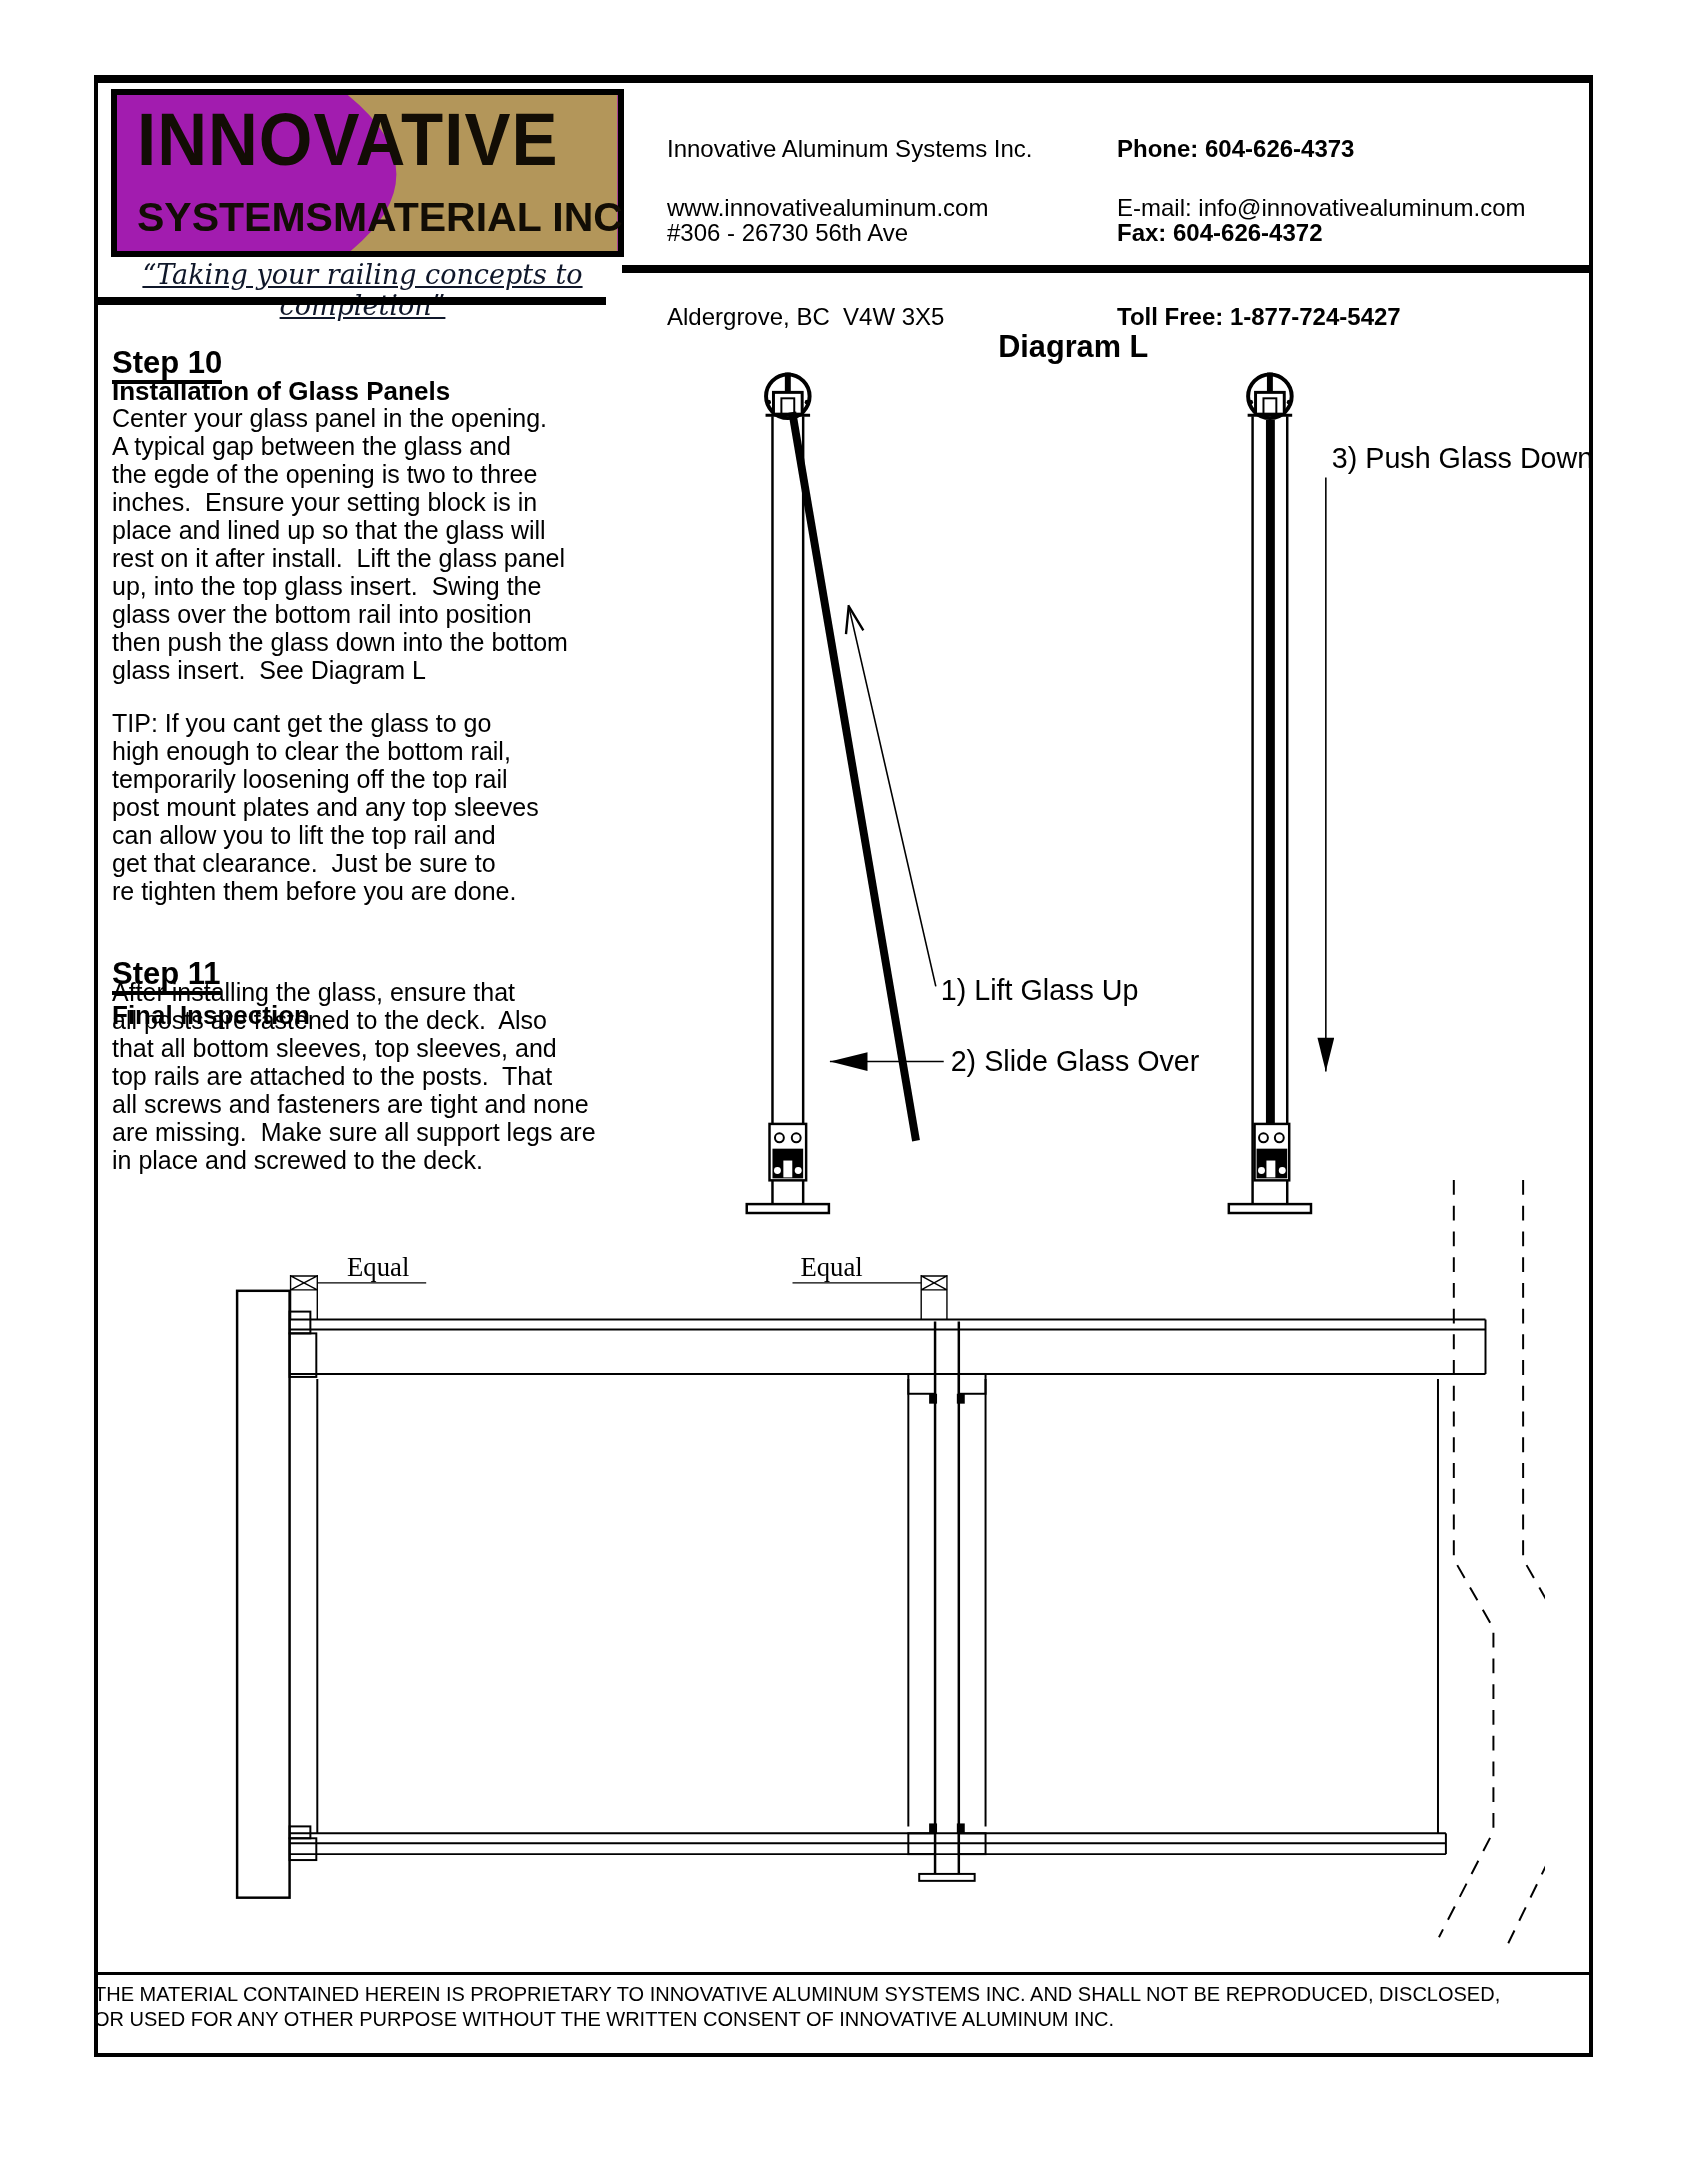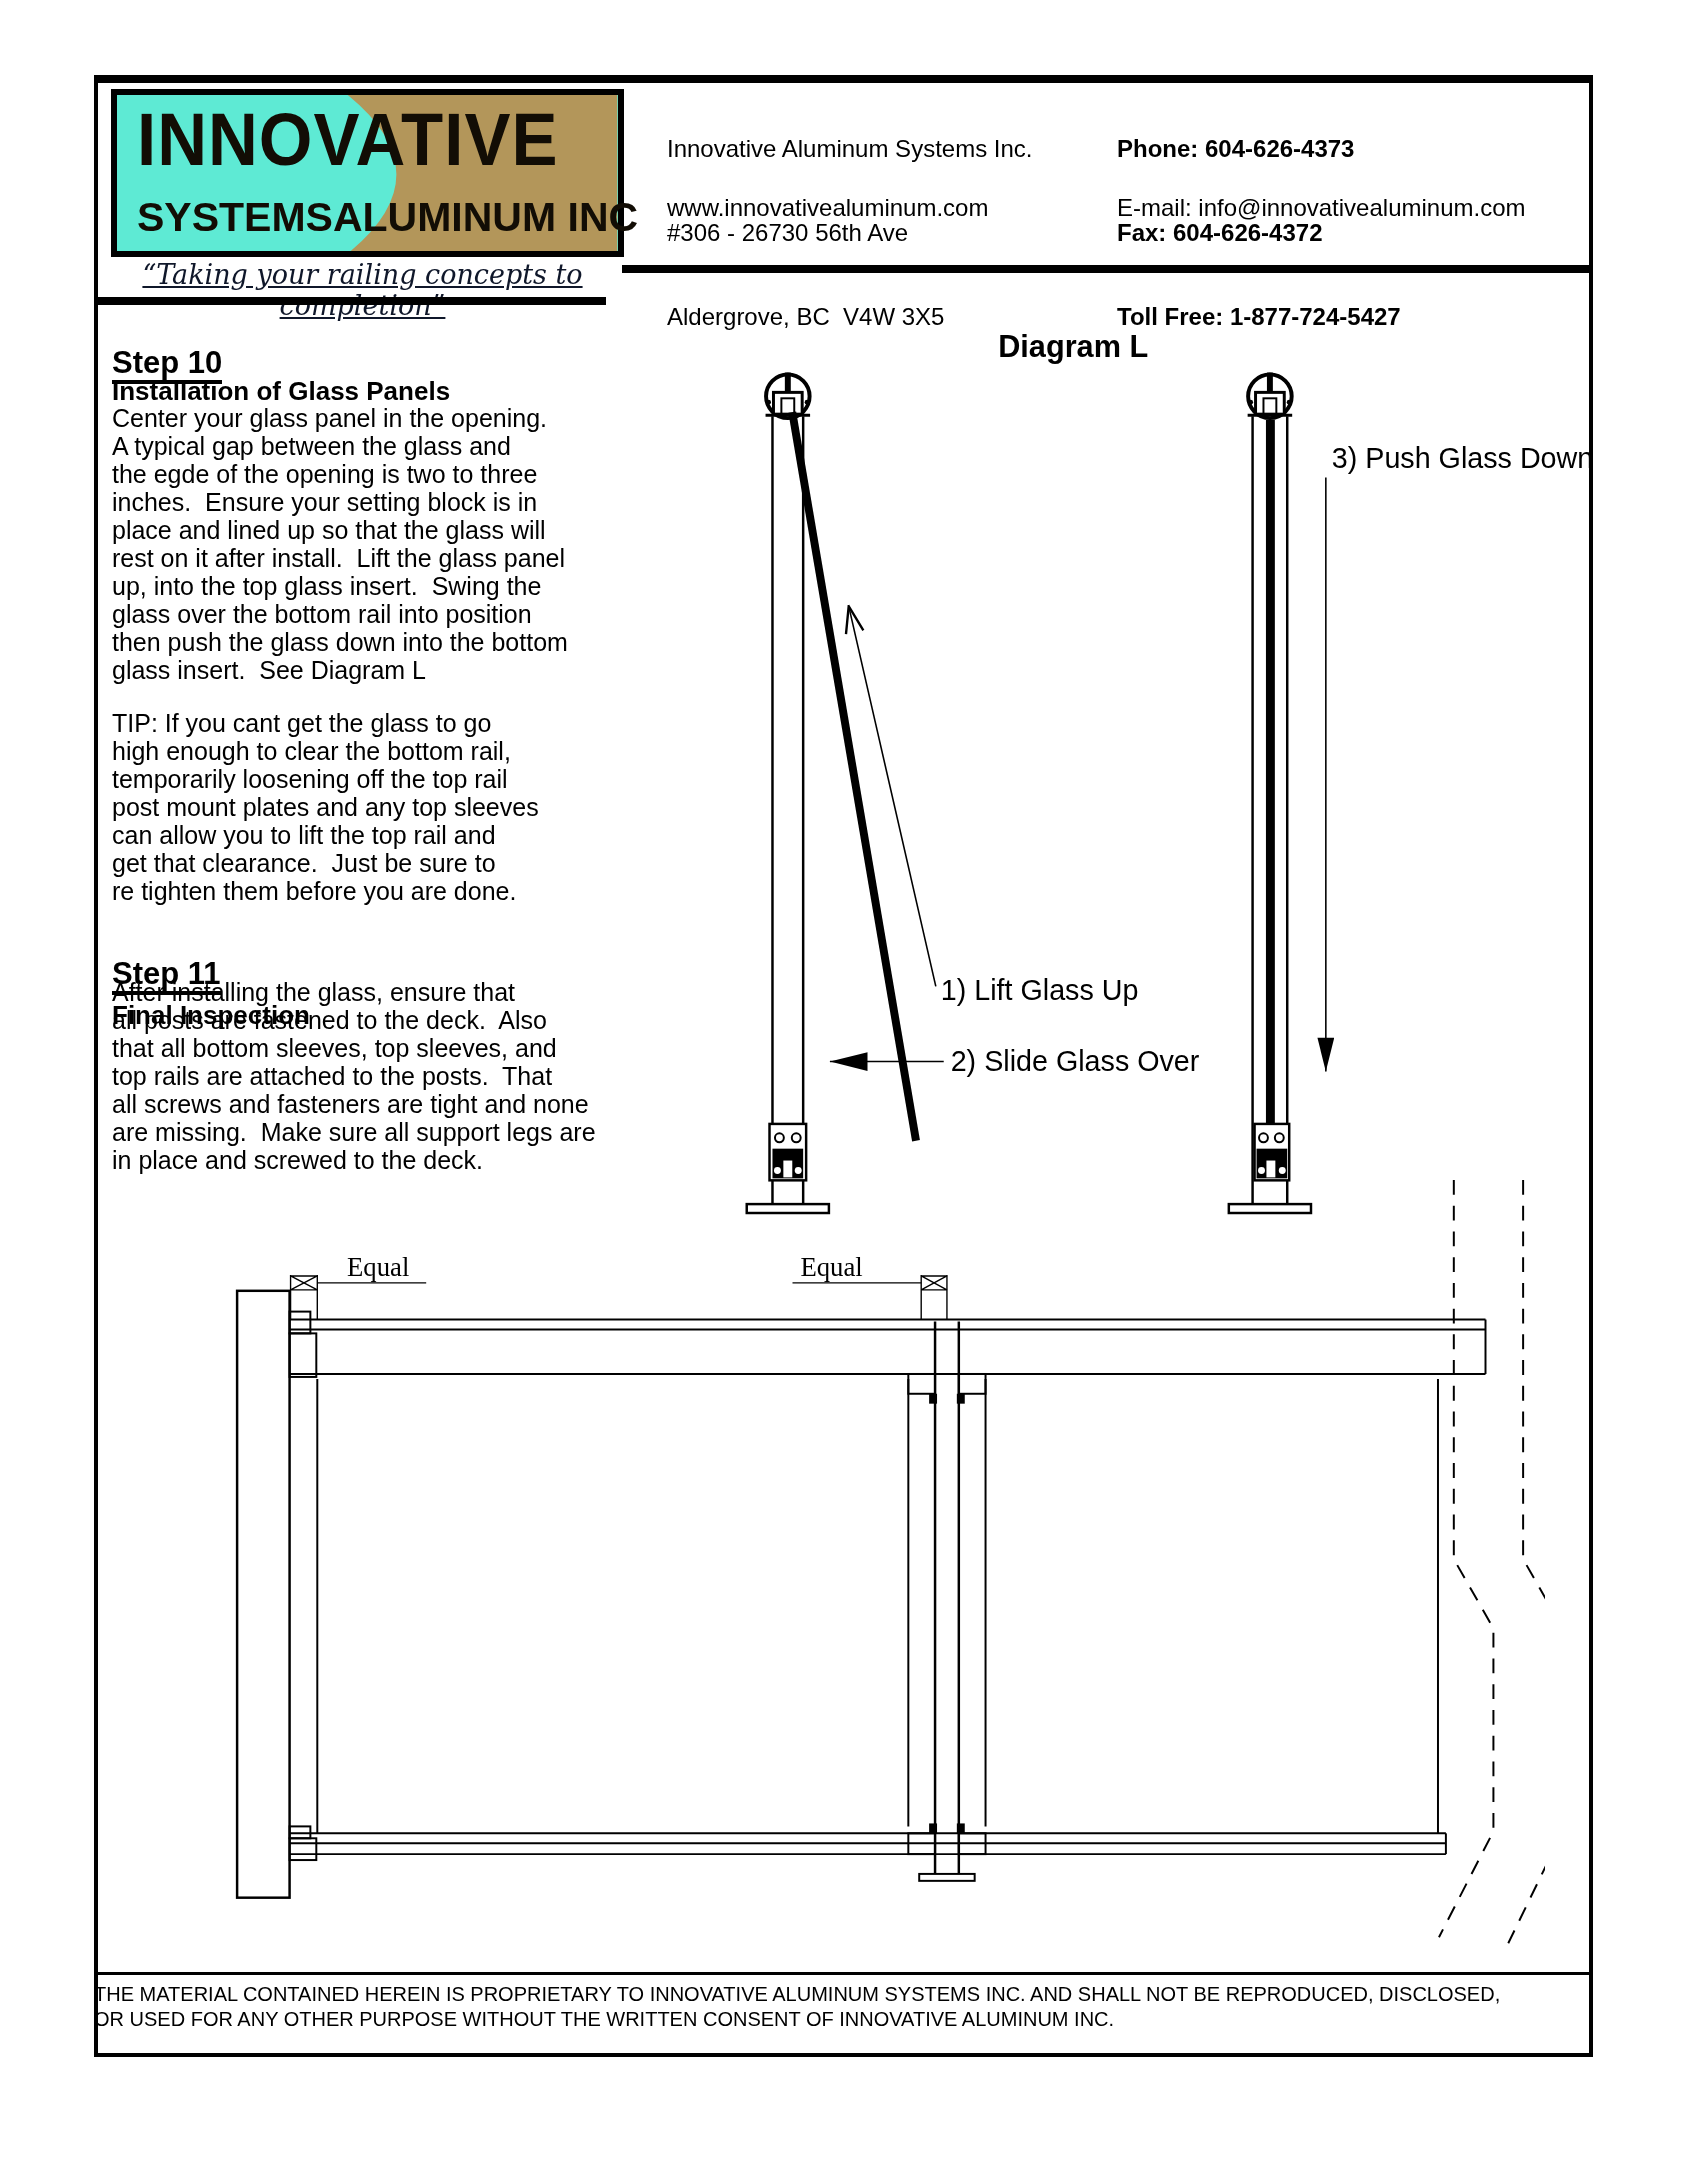--- a/index.html
+++ b/index.html
@@ -6,21 +6,21 @@
   #page{position:relative;width:1683px;height:2178px;background:#fff;
         font-family:"Liberation Sans",sans-serif;color:#000;overflow:hidden;}
   .abs{position:absolute;}
   
   #page-border{left:94px;top:75px;width:1491px;height:1970px;
     border-left:4px solid #000;border-right:4px solid #000;
     border-top:8px solid #000;border-bottom:4px solid #000;}
   #footer-sep{left:94px;top:1972px;width:1499px;border-top:3px solid #000;}
   .bar{background:#000;height:8px;}
   
-  #logo-box{left:111px;top:89px;width:501px;height:156px;border:6px solid #000;background:#5eead4;}
+  #logo-box{left:111px;top:89px;width:501px;height:156px;border:6px solid #000;background:#a21caf;}
   #logo-svg{position:absolute;left:0;top:0;}
   #logo-line1{position:absolute;left:20px;top:2px;width:465px;font-size:69px;font-weight:800;
       letter-spacing:1px;color:#120d05;white-space:nowrap;transform:scaleY(1.08);transform-origin:top;}
   #logo-line2{position:absolute;left:20px;top:99px;width:463px;display:flex;justify-content:space-between;
       font-size:41px;font-weight:700;color:#120d05;white-space:nowrap;}
   #tagline{left:109px;top:259px;width:507px;text-align:center;
       font-family:"DejaVu Serif",serif;font-style:italic;font-size:27px;color:#0f172a;text-decoration:underline;}
   
   .contact{font-size:24px;line-height:28px;white-space:pre;}
   
@@ -41,21 +41,21 @@
 
   <div class="abs" id="page-border"></div>
 
   <div class="abs" id="logo-box">
     <svg id="logo-svg" width="501" height="156" viewBox="0 0 506 158">
       <path id="gold-path" d="M233,0 Q330,79 236,158 L506,158 L506,0 Z" fill="#b3965a"></path>
     </svg>
     <div id="logo-line1">INNOVATIVE</div>
     <div id="logo-line2">
       <span>SYSTEMS</span>
-      <span>ALUMINUM INC</span>
+      <span>MATERIAL INC</span>
     </div>
   </div>
   <div class="abs" id="tagline">“Taking your railing concepts to completion”</div>
 
   <div class="abs bar" style="left:94px;top:297px;width:512px;"></div>
   <div class="abs bar" style="left:622px;top:265px;width:967px;"></div>
 
   <div class="abs contact" style="left:667px;top:79px;">
     <div>Innovative Aluminum Systems Inc.</div>
     <div>#306 - 26730 56th Ave</div>

